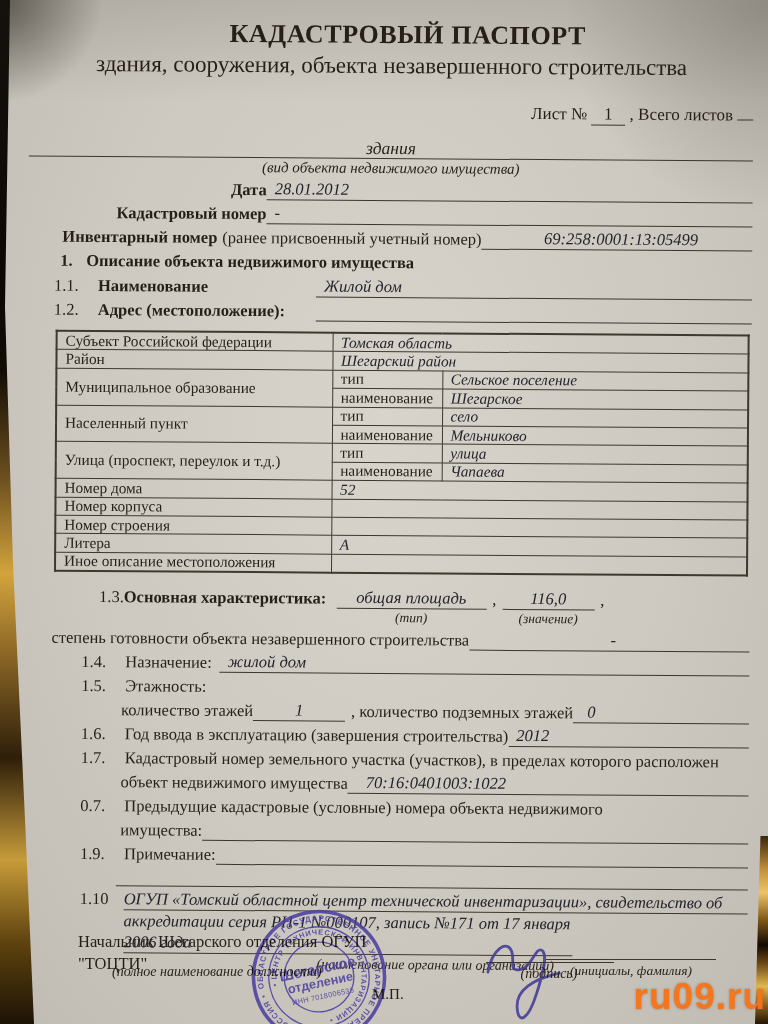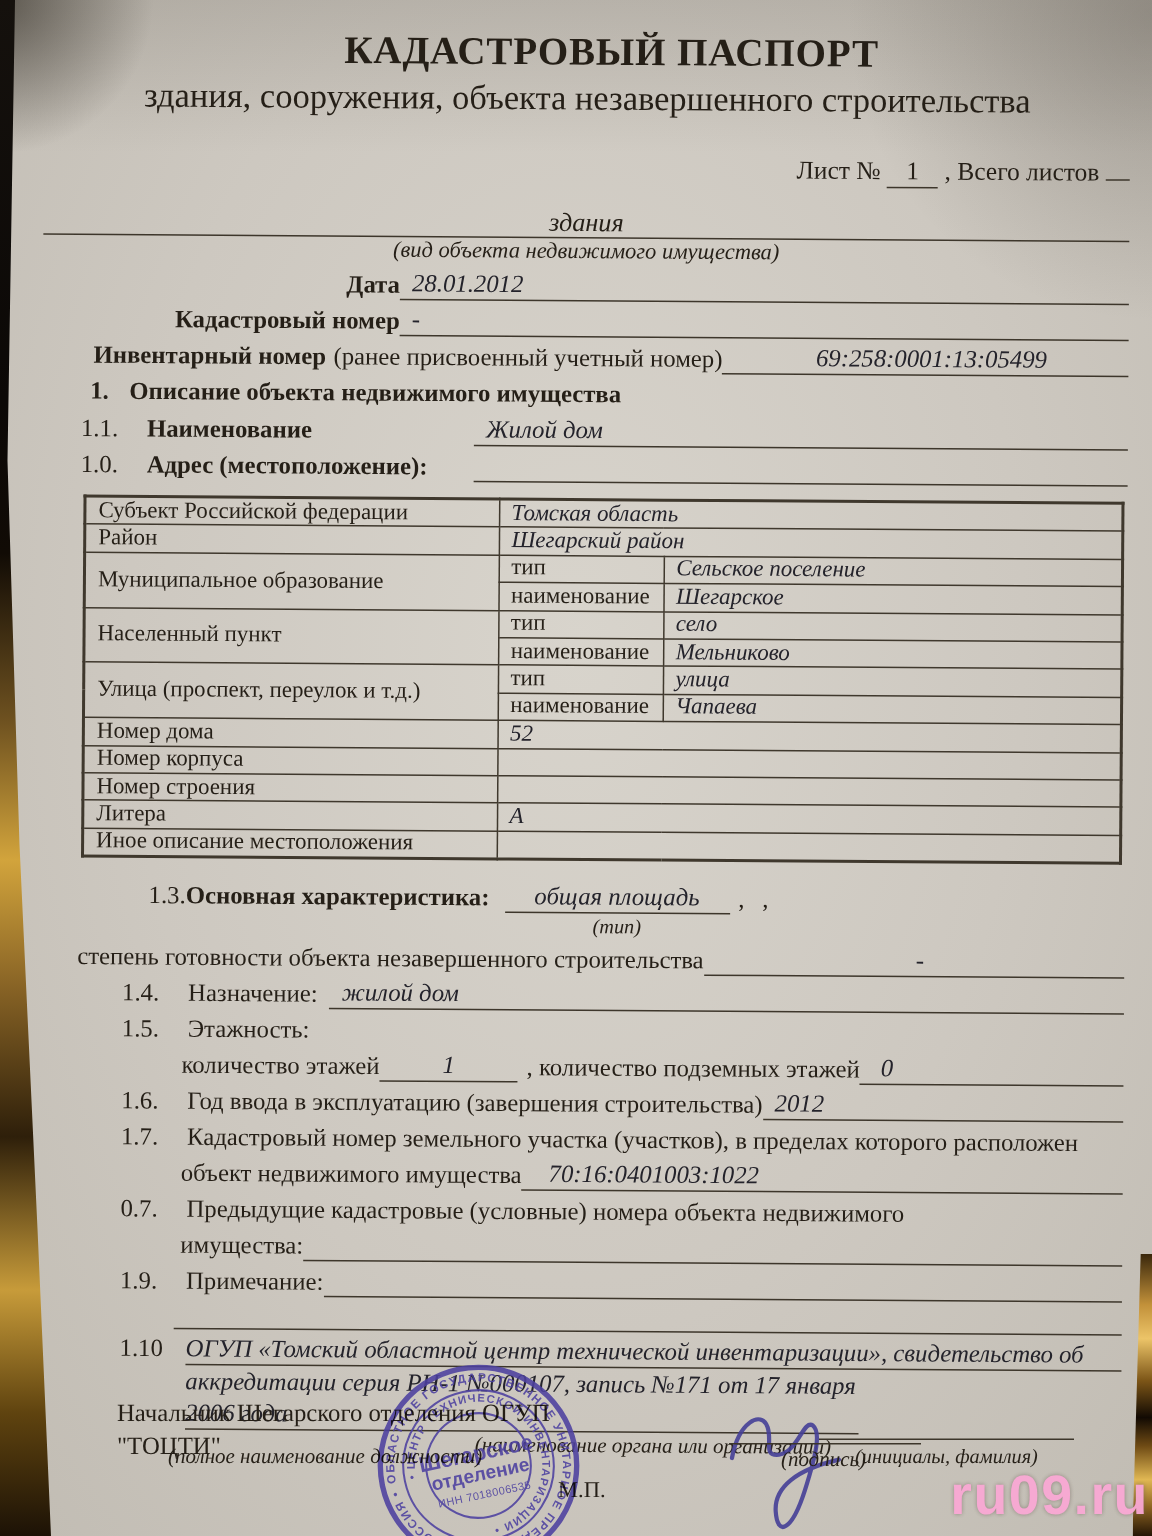--- a/index.html
+++ b/index.html
@@ -66,21 +66,21 @@
   .sigcap{position:absolute;left:492px;top:36px;width:114px;text-align:center;font-style:italic;font-size:14px;}
   .nameval{position:absolute;left:548px;top:6px;width:168px;text-align:center;font-size:16.5px;}
   .nameline{position:absolute;left:546px;top:29px;width:170px;border-bottom:1.5px solid #3d362b;}
   .namecap{position:absolute;left:548px;top:33px;width:166px;text-align:center;font-style:italic;font-size:13.5px;}
   .edge-left{position:absolute;left:0;top:0;height:1024px;width:34px;z-index:6;
     clip-path:polygon(0 0,10px 0,5px 30%,13px 55%,25px 80%,34px 100%,0 100%);
     background:linear-gradient(to bottom,#15110d 0%,#0b0806 26%,#110b05 36%,#6f5220 47%,#d2a43c 56%,#8a6526 64%,#2e1f0a 74%,#c79b3a 84%,#5f430f 92%,#1c1206 100%);}
   .edge-right{position:absolute;right:0;top:836px;height:188px;width:13px;z-index:6;
     clip-path:polygon(42% 0,100% 0,100% 100%,0 100%);
     background:linear-gradient(to bottom,#3a270c,#c2913a 18%,#ecc468 30%,#7c5517 45%,#120a03 58%,#6e4a14 68%,#e0b753 80%,#8a6120 90%,#241505 100%);}
-  .watermark{position:absolute;right:2px;bottom:6px;z-index:7;font-family:"Liberation Sans",sans-serif;font-weight:bold;font-size:37px;color:#f9a8d4;opacity:.95;text-shadow:0 0 3px rgba(110,100,90,.65);letter-spacing:1px;}
+  .watermark{position:absolute;right:2px;bottom:6px;z-index:7;font-family:"Liberation Sans",sans-serif;font-weight:bold;font-size:37px;color:#f97316;opacity:.95;text-shadow:0 0 3px rgba(110,100,90,.65);letter-spacing:1px;}
 </style>
 </head>
 <body>
 
 <div class="paper"></div>
 
 <div class="content">
   <div class="title">КАДАСТРОВЫЙ ПАСПОРТ</div>
   <div class="subtitle">здания, сооружения, объекта незавершенного строительства</div>
 
@@ -114,21 +114,21 @@
     <span>Описание объекта недвижимого имущества</span>
   </div>
 
   <div class="row r11">
     <span class="num">1.1.</span>
     <span class="lbl11">Наименование</span>
     <span class="ul-fill iv">Жилой дом</span>
   </div>
 
   <div class="row r11">
-    <span class="num">1.0.</span>
+    <span class="num">1.2.</span>
     <span class="lbl11">Адрес (местоположение):</span>
     <span class="ul-fill iv"></span>
   </div>
 
   <table class="addr">
     <colgroup>
         <col style="width:276px">
         <col style="width:110px">
         <col>
       </colgroup>
@@ -192,20 +192,24 @@
     </table>
 
   <div class="c13">
     <span class="numc">1.3.</span>
     <span class="lblc">Основная характеристика:</span>
     <span class="segcol" style="width:150px">
       <span class="seg">общая площадь</span>
       <span class="segcap">(тип)</span>
     </span>
     <span class="comma">,</span>
+    <span class="segcol" style="width:92px">
+      <span class="seg">116,0</span>
+      <span class="segcap">(значение)</span>
+    </span>
     <span class="comma">,</span>
   </div>
 
   <div class="row ind2">
     <span>степень готовности объекта незавершенного строительства</span>
     <span class="ul-fill iv" style="text-align:center">-</span>
   </div>
 
   <div class="row ind4">
     <span class="num">1.4.</span>

